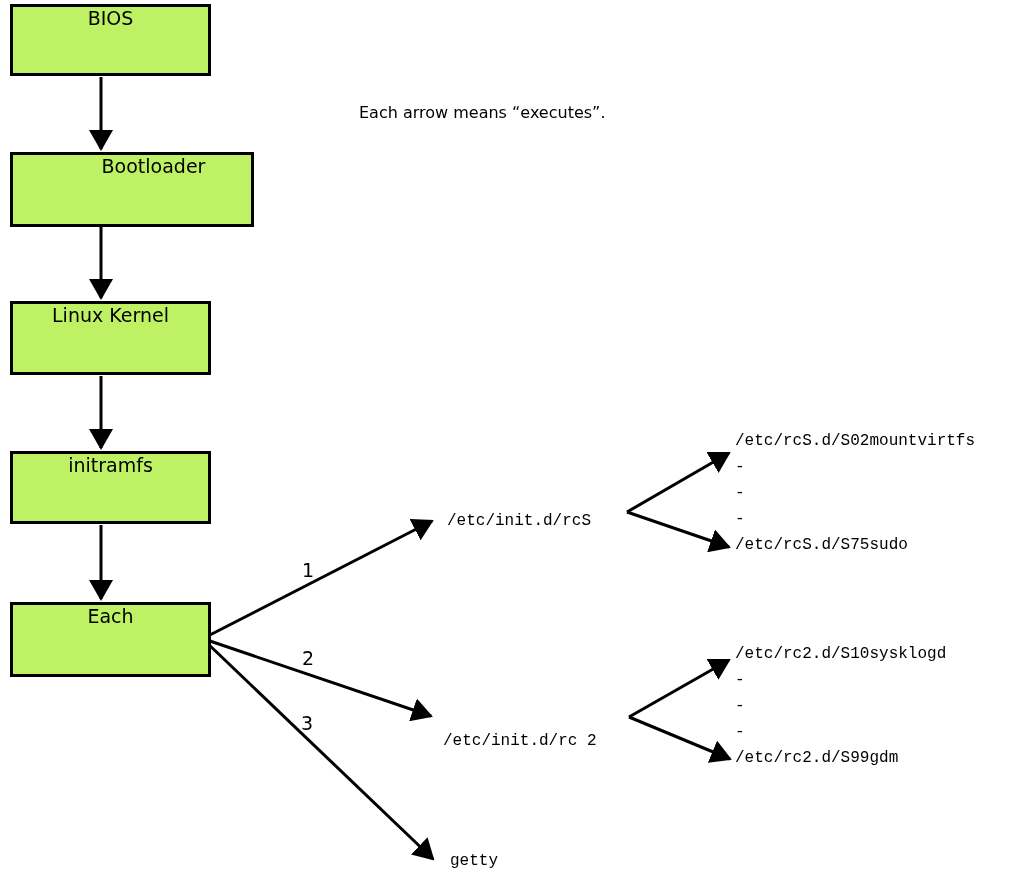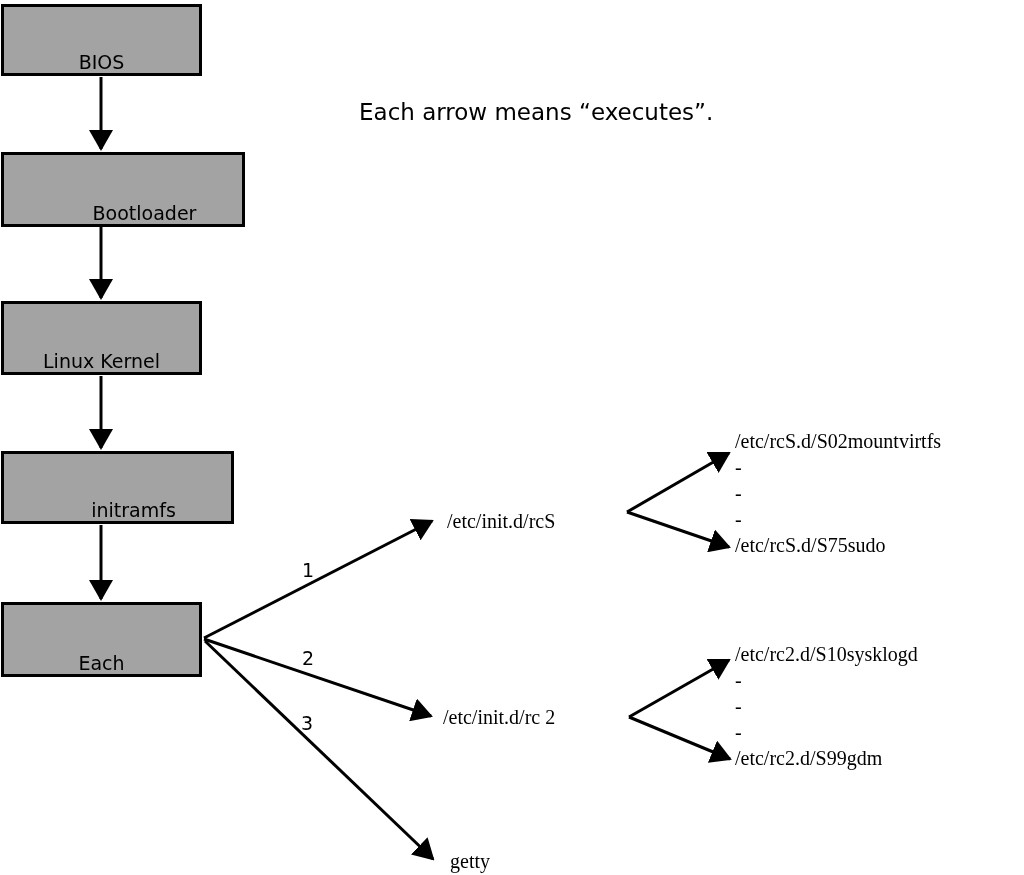--- a/index.html
+++ b/index.html
@@ -18,49 +18,49 @@
   }
   #arrows {
     position: absolute;
     left: 0;
     top: 0;
     width: 1024px;
     height: 875px;
   }
   .box {
     position: absolute;
-    left: 1px;
+    left: 10px;
     width: 195px;
     border: 3px solid #000000;
-    background: #a3a3a3;
+    background: #bef264;
     display: flex;
-    align-items: flex-end;
+    align-items: flex-start;
     justify-content: center;
     font-size: 19px;
     color: #000000;
   }
   .caption {
     position: absolute;
     white-space: nowrap;
-    font-size: 23px;
+    font-size: 16px;
     line-height: 23px;
     color: #000000;
   }
   .num {
     position: absolute;
     white-space: nowrap;
     font-size: 19px;
     line-height: 23px;
     color: #000000;
   }
   .mono {
     position: absolute;
     white-space: pre;
-    font-family: Liberation Serif, serif;
-    font-size: 20px;
+    font-family: Liberation Mono, monospace;
+    font-size: 16px;
     line-height: 22px;
     color: #000000;
   }
 </style>
 </head>
 <body>
 
 <div id="canvas">
 
   <svg id="arrows" viewBox="0 0 1024 875" xmlns="http://www.w3.org/2000/svg">
@@ -90,39 +90,39 @@
 
   <div class="box" style="top:4px; height:66px;">
     <span>BIOS</span>
   </div>
   <div class="box" style="top:152px; height:69px;padding-left:43px;">
     <span>Bootloader</span>
   </div>
   <div class="box" style="top:301px; height:68px;">
     <span>Linux Kernel</span>
   </div>
-  <div class="box" style="top:451px; height:67px;padding-left:32px;">
+  <div class="box" style="top:451px; height:67px;">
     <span>initramfs</span>
   </div>
   <div class="box" style="top:602px; height:69px;">
     <span>Each</span>
   </div>
 
   <div class="num" style="left:302px; top:559px;">1</div>
   <div class="num" style="left:302px; top:647px;">2</div>
   <div class="num" style="left:301px; top:712px;">3</div>
 
   <div class="mono" style="left:447px; top:510px;">/etc/init.d/rcS</div>
   <div class="mono" style="left:735px; top:430px;">/etc/rcS.d/S02mountvirtfs</div>
   <div class="mono" style="left:735px; top:456px;">-</div>
   <div class="mono" style="left:735px; top:482px;">-</div>
   <div class="mono" style="left:735px; top:508px;">-</div>
   <div class="mono" style="left:735px; top:534px;">/etc/rcS.d/S75sudo</div>
 
-  <div class="mono" style="left:443px; top:706px;">/etc/init.d/rc 2</div>
+  <div class="mono" style="left:443px; top:730px;">/etc/init.d/rc 2</div>
   <div class="mono" style="left:735px; top:643px;">/etc/rc2.d/S10sysklogd</div>
   <div class="mono" style="left:735px; top:669px;">-</div>
   <div class="mono" style="left:735px; top:695px;">-</div>
   <div class="mono" style="left:735px; top:721px;">-</div>
   <div class="mono" style="left:735px; top:747px;">/etc/rc2.d/S99gdm</div>
 
   <div class="mono" style="left:450px; top:850px;">getty</div>
 
 </div>
 

